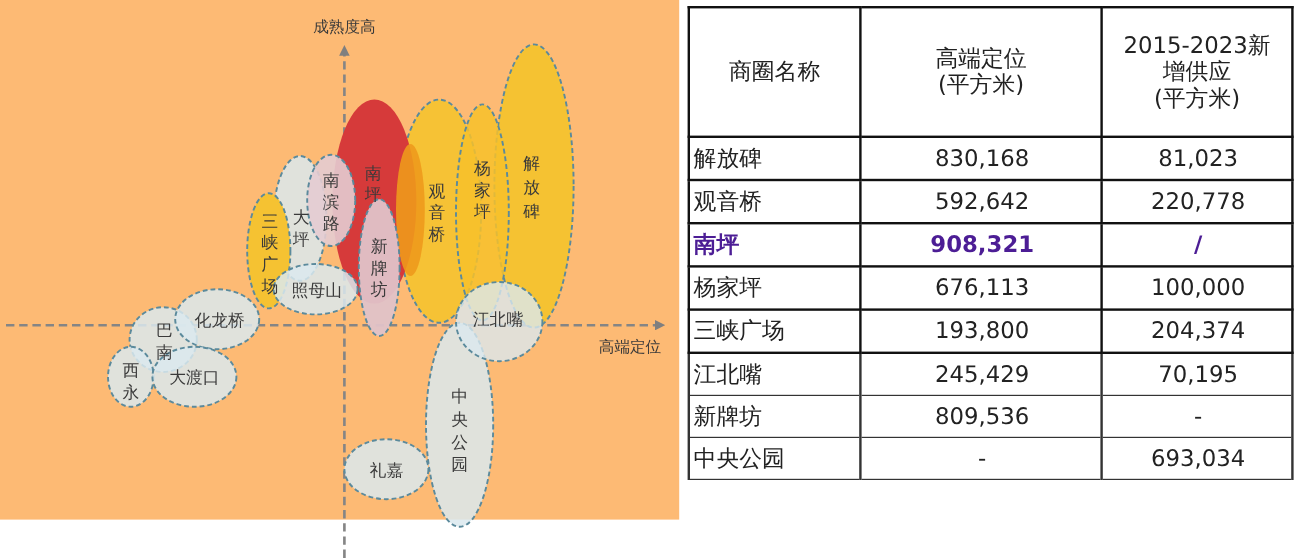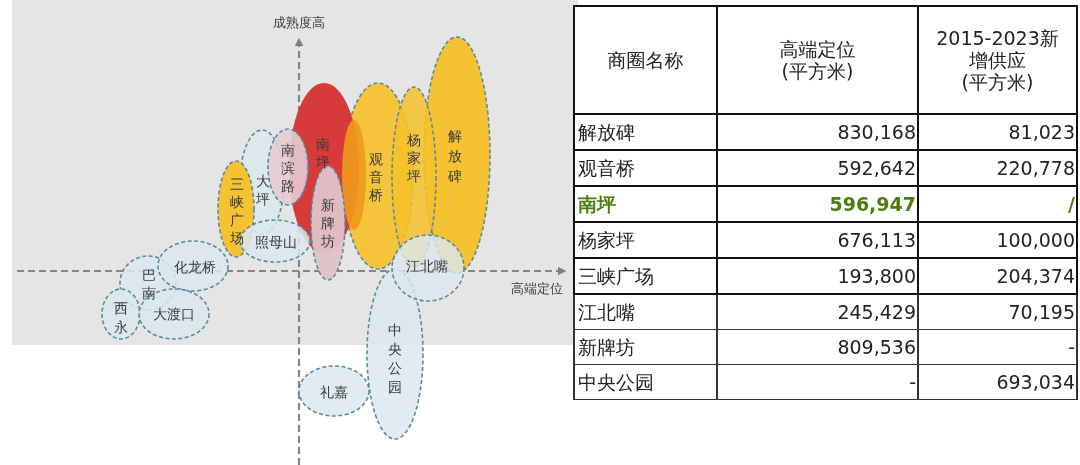--- a/index.html
+++ b/index.html
@@ -1,28 +1,28 @@
 <!DOCTYPE html>
 <html><head>
 <meta charset="utf-8">
 <style>
   html, body { margin:0; padding:0; }
   body { width:1080px; height:465px; position:relative; overflow:hidden; background:#ffffff; font-family:"DejaVu Sans", sans-serif; }
-  #chart-panel { position:absolute; left:12px; top:0; width:566px; height:345px; background:#e5e5e5; }
+  #chart-panel { position:absolute; left:0; top:0; width:566px; height:433px; background:#fdba74; }
   #chart-panel svg { position:absolute; left:0; top:0; }
   .lbl { font-family:"DejaVu Sans", sans-serif; fill:#3a3a3a; }
   #table-panel { position:absolute; left:573px; top:5px; }
   table.data { border-collapse:collapse; table-layout:fixed; font-family:"DejaVu Sans", sans-serif; color:#222; background:#fff; }
   table.data td, table.data th { border:2.5px solid #111; padding:0 3px 0 3px; font-weight:normal; font-size:19px; line-height:22px; }
   table.data tr.lower td { border-top-width:1.5px; border-bottom-width:1.5px; border-color:#333; }
   table.data th { text-align:center; vertical-align:middle; height:106px; line-height:22px; }
   table.data td { height:34px; }
   table.data td.name { text-align:left; }
-  table.data td.num { text-align:right; padding-right:1px; }
-  table.data tr.highlight td { color:#4d7c0f; font-weight:bold; }
+  table.data td.num { text-align:center; padding-right:1px; }
+  table.data tr.highlight td { color:#4c1d95; font-weight:bold; }
 </style>
 </head>
 <body>
 
 <div id="chart-panel">
   <svg width="566" height="465" viewBox="0 0 566 465">
     <defs>
       <marker id="arrow" viewBox="0 0 10 10" refX="5" refY="5" markerWidth="4" markerHeight="4" orient="auto-start-reverse">
         <path d="M0,0 L10,5 L0,10 z" fill="#7f7f7f"></path>
       </marker>
@@ -138,21 +138,21 @@
       <td class="num">830,168</td>
       <td class="num">81,023</td>
     </tr>
     <tr>
       <td class="name">观音桥</td>
       <td class="num">592,642</td>
       <td class="num">220,778</td>
     </tr>
     <tr class="highlight">
       <td class="name">南坪</td>
-      <td class="num">596,947</td>
+      <td class="num">908,321</td>
       <td class="num">/</td>
     </tr>
     <tr>
       <td class="name">杨家坪</td>
       <td class="num">676,113</td>
       <td class="num">100,000</td>
     </tr>
     <tr>
       <td class="name">三峡广场</td>
       <td class="num">193,800</td>

